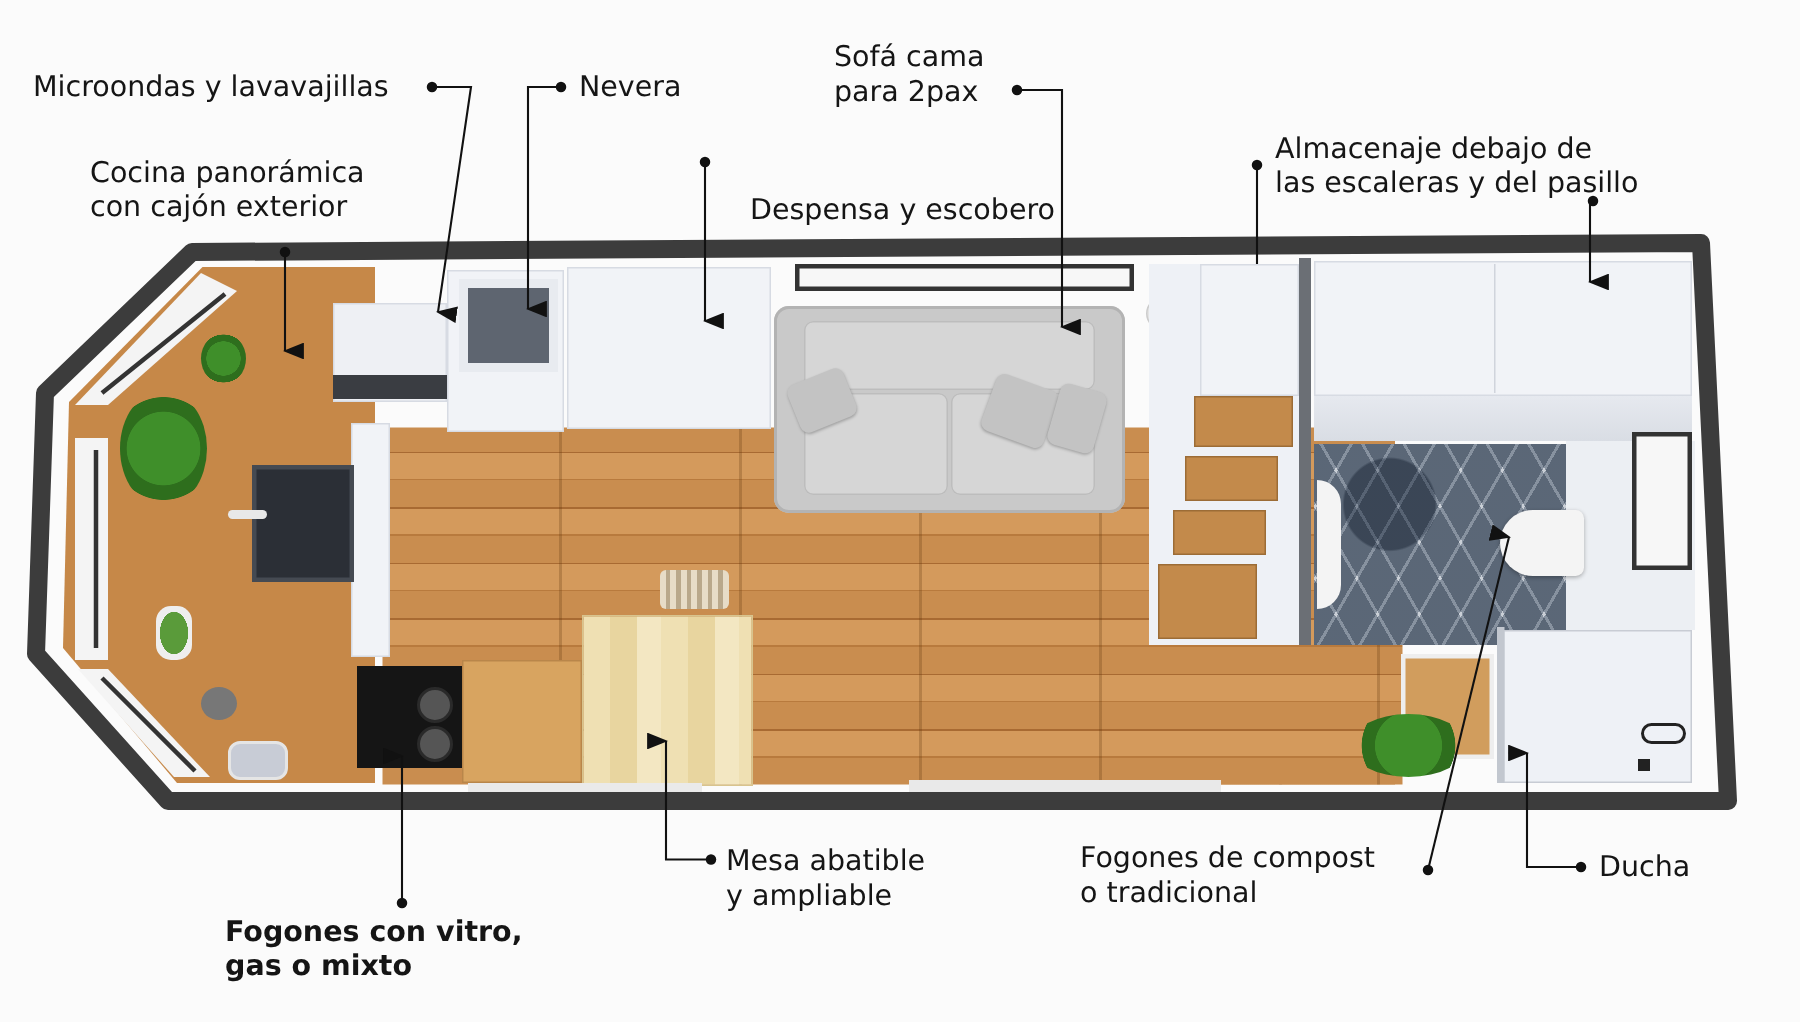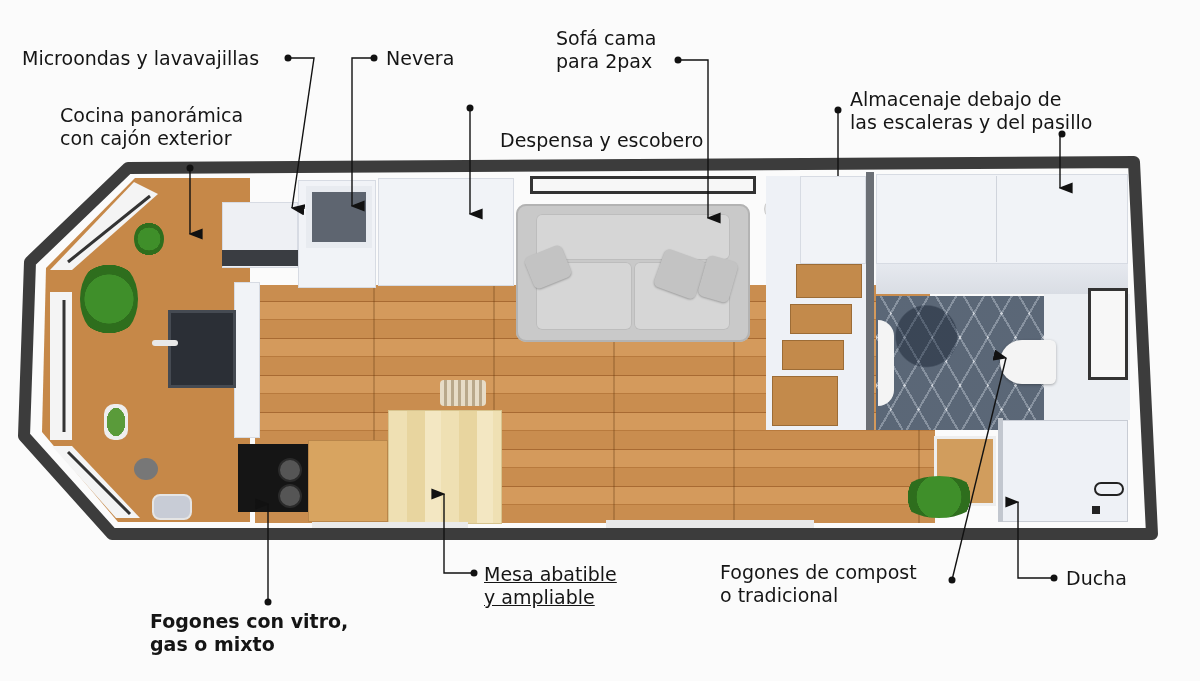--- a/index.html
+++ b/index.html
@@ -189,21 +189,21 @@
   <span>para 2pax</span>
 </div>
 <div class="label c" style="left:850px;top:88px;width:268px;">
   <span>Almacenaje debajo de</span>
   <span>las escaleras y del pasillo</span>
 </div>
 <div class="label r" style="left:150px;top:610px;width:208px;font-weight:bold;">
   <span>Fogones con vitro,</span>
   <span>gas o mixto</span>
 </div>
-<div class="label" style="left:484px;top:563px;text-decoration:underline;">
+<div class="label" style="left:484px;top:563px;">
   <span>Mesa abatible</span>
   <span>y ampliable</span>
 </div>
 <div class="label r" style="left:720px;top:561px;width:222px;">
   <span>Fogones de compost</span>
   <span>o tradicional</span>
 </div>
 <div class="label" style="left:1066px;top:567px;">
   <span>Ducha</span>
 </div>

